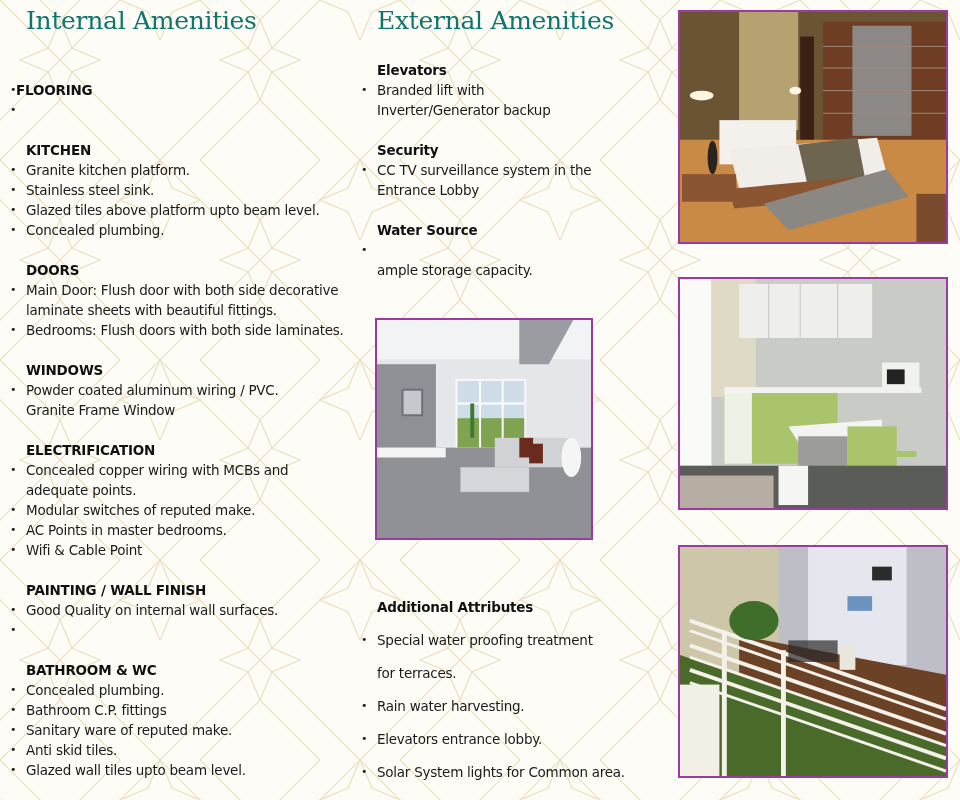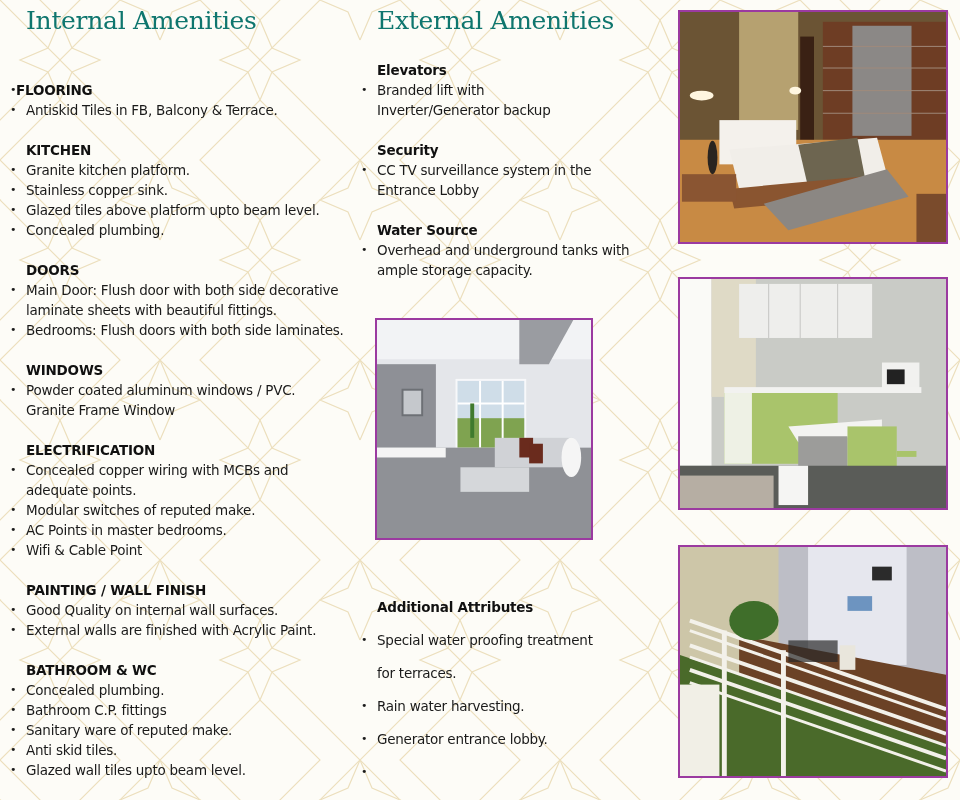--- a/index.html
+++ b/index.html
@@ -51,47 +51,47 @@
     </pattern>
   </defs>
   <rect width="960" height="800" fill="url(#stars)"></rect>
 </svg>
 
 <div class="col col-internal">
   <div class="section-title" style="left:26px; top:6px;">Internal Amenities</div>
 
   <div class="heading" style="left:16px; top:62px;margin-top:20px;">FLOORING</div>
   <div class="item" style="left:26px; top:80px;"><span class="bullet">•</span></div>
-  <div class="item" style="left:26px; top:100px;"><span class="bullet">•</span><span>Antiskid Tiles in FB, Balcony &amp; Terrace.</span></div>
+  <div class="item" style="left:26px; top:100px;"><span class="bullet">•</span></div>
 
   <div class="heading" style="left:26px; top:142px;">KITCHEN</div>
   <div class="item" style="left:26px; top:160px;"><span class="bullet">•</span><span>Granite kitchen platform.</span></div>
-  <div class="item" style="left:26px; top:180px;"><span class="bullet">•</span><span>Stainless copper sink.</span></div>
+  <div class="item" style="left:26px; top:180px;"><span class="bullet">•</span><span>Stainless steel sink.</span></div>
   <div class="item" style="left:26px; top:200px;"><span class="bullet">•</span><span>Glazed tiles above platform upto beam level.</span></div>
   <div class="item" style="left:26px; top:220px;"><span class="bullet">•</span><span>Concealed plumbing.</span></div>
 
   <div class="heading" style="left:26px; top:262px;">DOORS</div>
   <div class="item" style="left:26px; top:280px;"><span class="bullet">•</span><span>Main Door: Flush door with both side decorative</span></div>
   <div class="item" style="left:26px; top:300px;">laminate sheets with beautiful fittings.</div>
   <div class="item" style="left:26px; top:320px;"><span class="bullet">•</span><span>Bedrooms: Flush doors with both side laminates.</span></div>
 
   <div class="heading" style="left:26px; top:362px;">WINDOWS</div>
-  <div class="item" style="left:26px; top:380px;"><span class="bullet">•</span><span>Powder coated aluminum windows / PVC.</span></div>
+  <div class="item" style="left:26px; top:380px;"><span class="bullet">•</span><span>Powder coated aluminum wiring / PVC.</span></div>
   <div class="item" style="left:26px; top:400px;text-align:center;">Granite Frame Window</div>
 
   <div class="heading" style="left:26px; top:442px;text-align:center;">ELECTRIFICATION</div>
   <div class="item" style="left:26px; top:460px;"><span class="bullet">•</span><span>Concealed copper wiring with MCBs and</span></div>
   <div class="item" style="left:26px; top:480px;">adequate points.</div>
   <div class="item" style="left:26px; top:500px;"><span class="bullet">•</span><span>Modular switches of reputed make.</span></div>
   <div class="item" style="left:26px; top:520px;"><span class="bullet">•</span><span>AC Points in master bedrooms.</span></div>
   <div class="item" style="left:26px; top:540px;"><span class="bullet">•</span><span>Wifi &amp; Cable Point</span></div>
 
   <div class="heading" style="left:26px; top:582px;">PAINTING / WALL FINISH</div>
   <div class="item" style="left:26px; top:600px;"><span class="bullet">•</span><span>Good Quality on internal wall surfaces.</span></div>
-  <div class="item" style="left:26px; top:620px;"><span class="bullet">•</span><span>External walls are finished with Acrylic Paint.</span></div>
+  <div class="item" style="left:26px; top:620px;"><span class="bullet">•</span></div>
 
   <div class="heading" style="left:26px; top:662px;">BATHROOM &amp; WC</div>
   <div class="item" style="left:26px; top:680px;"><span class="bullet">•</span><span>Concealed plumbing.</span></div>
   <div class="item" style="left:26px; top:700px;"><span class="bullet">•</span><span>Bathroom C.P. fittings</span></div>
   <div class="item" style="left:26px; top:720px;"><span class="bullet">•</span><span>Sanitary ware of reputed make.</span></div>
   <div class="item" style="left:26px; top:740px;"><span class="bullet">•</span><span>Anti skid tiles.</span></div>
   <div class="item" style="left:26px; top:760px;"><span class="bullet">•</span><span>Glazed wall tiles upto beam level.</span></div>
 </div>
 
 <div class="col col-external">
@@ -99,29 +99,29 @@
 
   <div class="heading" style="left:27px; top:62px;">Elevators</div>
   <div class="item" style="left:27px; top:80px;"><span class="bullet">•</span><span>Branded lift with</span></div>
   <div class="item" style="left:27px; top:100px;">Inverter/Generator backup</div>
 
   <div class="heading" style="left:27px; top:142px;">Security</div>
   <div class="item" style="left:27px; top:160px;"><span class="bullet">•</span><span>CC TV surveillance system in the</span></div>
   <div class="item" style="left:27px; top:180px;">Entrance Lobby</div>
 
   <div class="heading" style="left:27px; top:222px;">Water Source</div>
-  <div class="item" style="left:27px; top:240px;"><span class="bullet">•</span><span>Overhead and underground tanks with</span></div>
+  <div class="item" style="left:27px; top:240px;"><span class="bullet">•</span></div>
   <div class="item" style="left:27px; top:260px;text-align:center;">ample storage capacity.</div>
 
   <div class="heading" style="left:27px; top:599px;">Additional Attributes</div>
   <div class="item" style="left:27px; top:630px;"><span class="bullet">•</span><span>Special water proofing treatment</span></div>
   <div class="item" style="left:27px; top:663px;">for terraces.</div>
   <div class="item" style="left:27px; top:696px;"><span class="bullet">•</span><span>Rain water harvesting.</span></div>
-  <div class="item" style="left:27px; top:729px;"><span class="bullet">•</span><span>Generator entrance lobby.</span></div>
-  <div class="item" style="left:27px; top:762px;"><span class="bullet">•</span></div>
+  <div class="item" style="left:27px; top:729px;"><span class="bullet">•</span><span>Elevators entrance lobby.</span></div>
+  <div class="item" style="left:27px; top:762px;"><span class="bullet">•</span><span>Solar System lights for Common area.</span></div>
 </div>
 
 <div class="photo" style="left:375px; top:318px; width:218px; height:222px;" title="Living room interior">
   <svg viewBox="0 0 218 222" preserveAspectRatio="none">
     <rect width="218" height="222" fill="#e4e6ea"></rect>
     <polygon points="0,0 218,0 218,40 0,40" fill="#f2f3f5"></polygon>
     <polygon points="145,0 200,0 175,45 145,45" fill="#9a9ca1"></polygon>
     <rect x="0" y="45" width="60" height="85" fill="#8e9096"></rect>
     <rect x="25" y="70" width="22" height="28" fill="#6d7075"></rect>
     <rect x="27" y="72" width="18" height="24" fill="#c5c8cc"></rect>

